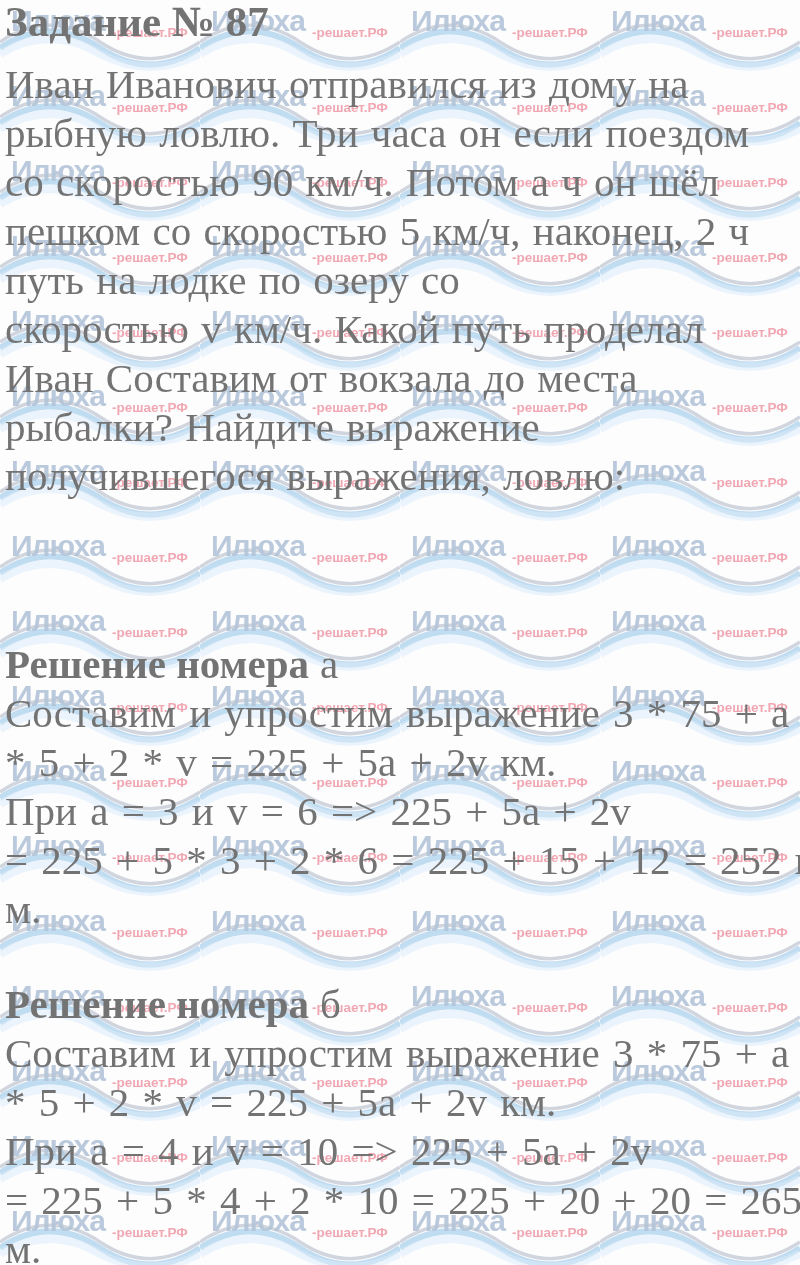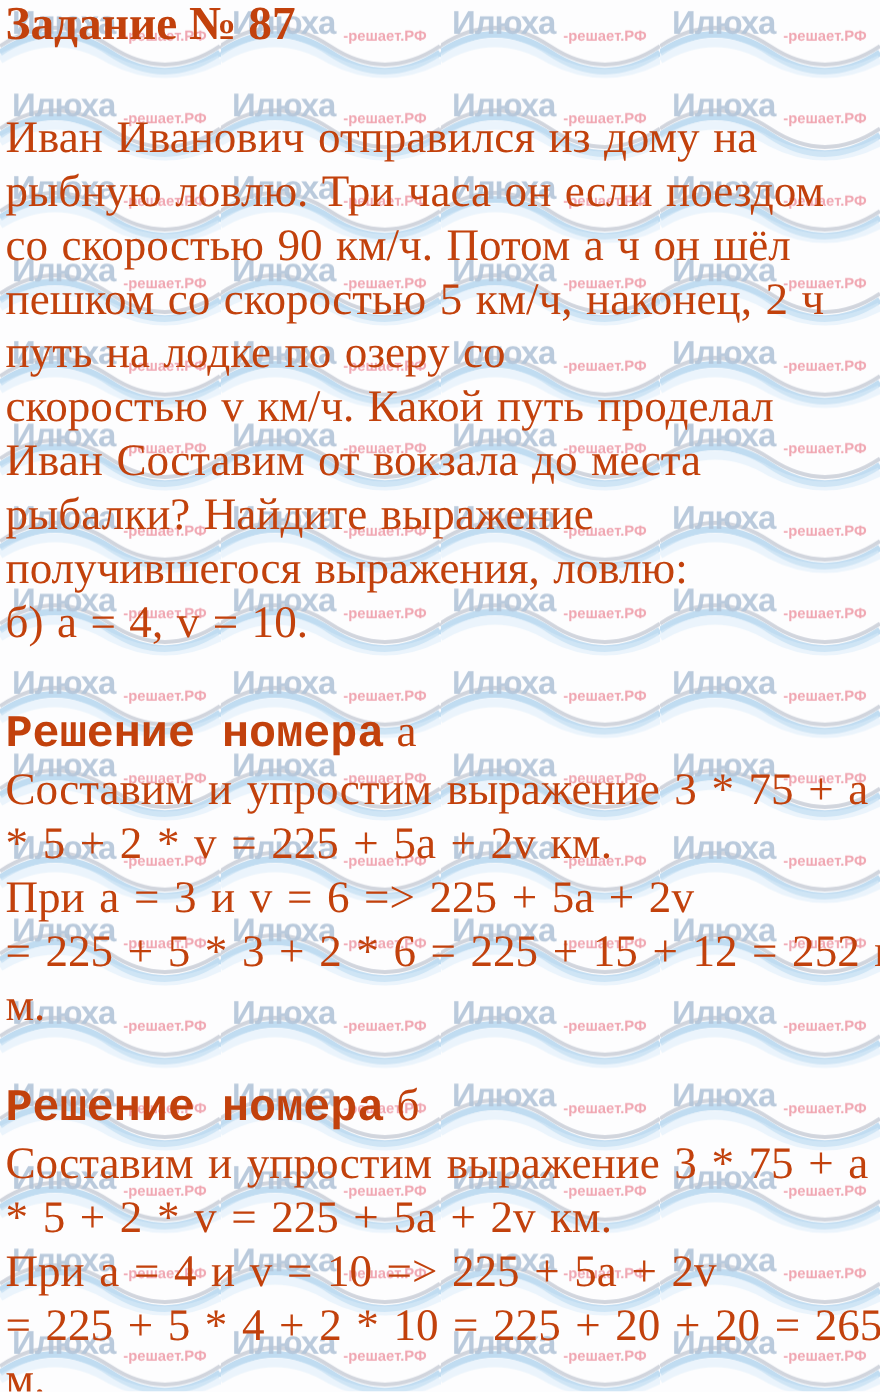--- a/index.html
+++ b/index.html
@@ -14,42 +14,42 @@
     font-weight: bold; font-size: 30px; letter-spacing: -1px; opacity: 0.9;
   }
   .wm-suffix {
     font-family: "Liberation Sans", sans-serif;
     font-weight: bold; font-size: 13.5px; letter-spacing: 0; opacity: 0.9;
   }
   .page {
     position: absolute; top: 0; left: 0; width: 676px; height: 1265px;
     z-index: 1;
     font-family: "Liberation Serif", serif;
-    color: #c2410c;
+    color: #737373;
   }
   h1.title {
     position: absolute; top: -6px; left: 5px; margin: 0;
     font-size: 43px; line-height: 56px; font-weight: bold;
     white-space: nowrap;
   }
   .problem {
     position: absolute; top: 60px; left: 5px;
     font-size: 41px; line-height: 49px;
-    word-spacing: 2px; white-space: nowrap; margin-top: 40px;
+    word-spacing: 2px; white-space: nowrap;
   }
   .sol {
     position: absolute; left: 5px;
     font-size: 41px; line-height: 49px;
     white-space: nowrap;
   }
   .sol-a { top: 640px; }
   .sol-b { top: 980px; }
   .sol .line { word-spacing: 3px; }
   .sol .head { word-spacing: 0; }
-  .sol .head b { font-weight: bold; font-family: Liberation Mono, monospace; }
+  .sol .head b { font-weight: bold; }
   .sol .variant { margin-left: 11px; font-weight: normal; }
   .line { margin: 0; }
 </style>
 </head>
 <body>
 
 <svg id="bg" width="800" height="1265" aria-hidden="true">
   <defs>
     <pattern id="wmtile" width="200" height="75" patternUnits="userSpaceOnUse">
       <path d="M0,42 C33,20 67,20 100,42 C133,64 167,64 200,42" fill="none" stroke-width="3.5" opacity="0.8" stroke="#c6cbd4"></path>
@@ -68,21 +68,20 @@
   <div class="problem">
     <div class="line">Иван Иванович отправился из дому на</div>
     <div class="line">рыбную ловлю. Три часа он если поездом</div>
     <div class="line">со скоростью 90 км/ч. Потом а ч он шёл</div>
     <div class="line">пешком со скоростью 5 км/ч, наконец, 2 ч</div>
     <div class="line">путь на лодке по озеру со</div>
     <div class="line">скоростью v км/ч. Какой путь проделал</div>
     <div class="line">Иван Составим от вокзала до места</div>
     <div class="line">рыбалки? Найдите выражение</div>
     <div class="line">получившегося выражения, ловлю:</div>
-    <div class="line">б) а = 4, v = 10.</div>
   </div>
 
   <section class="sol sol-a">
     <div class="line head">
       <b>Решение номера</b><span class="variant">а</span>
     </div>
     <div class="line">Составим и упростим выражение 3 * 75 + а</div>
     <div class="line">* 5 + 2 * v = 225 + 5а + 2v км.</div>
     <div class="line">При а = 3 и v = 6 =&gt; 225 + 5а + 2v</div>
     <div class="line">= 225 + 5 * 3 + 2 * 6 = 225 + 15 + 12 = 252 к</div>

